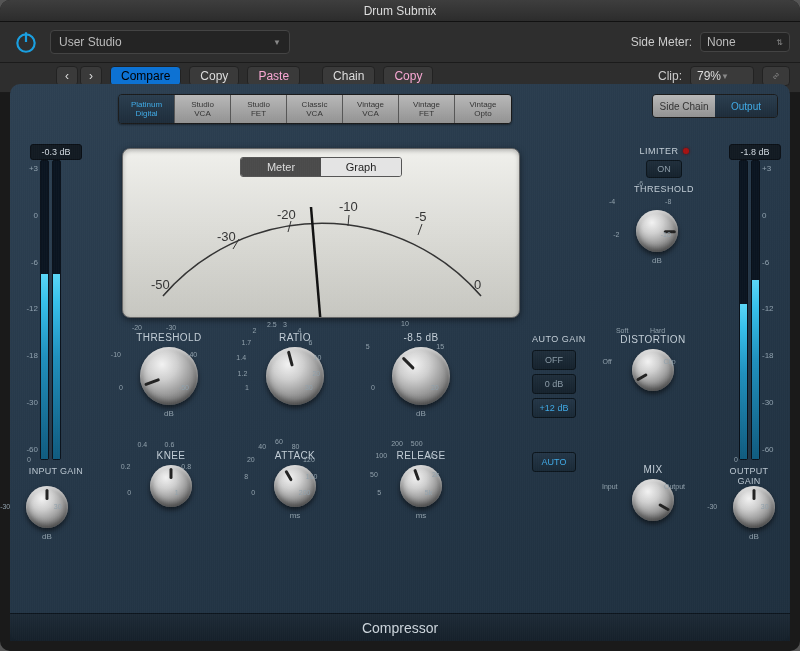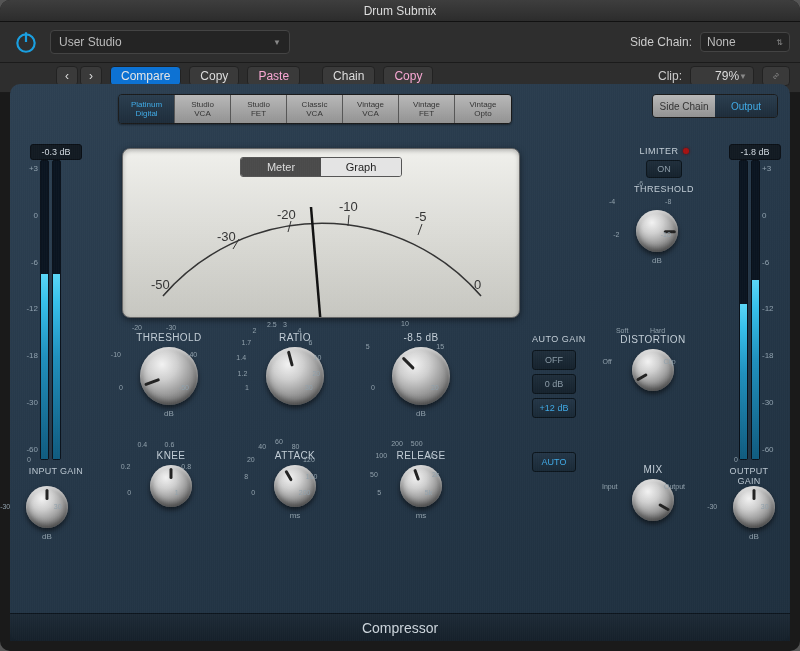--- a/index.html
+++ b/index.html
@@ -11,24 +11,24 @@
 
 
 .header { background: #2e2e2e; padding: 4px 10px; display: flex; align-items: center; gap: 8px; font-size: 12px; color: #ccc; border-bottom:1px solid #1b1b1b;}
 .power { width: 32px; height: 32px; color: #1a9fe0; display:flex; align-items:center; justify-content:center;}
 .preset { flex: 0 0 240px; height: 24px; background: #242424; border: 1px solid #444; border-radius: 4px; display:flex; align-items:center; padding: 0 8px; color:#bbb; justify-content:space-between;}
 .spacer { flex: 1; }
 .side-chain-select { width: 90px; height: 20px; background:#242424; border:1px solid #444; border-radius:4px; display:flex; align-items:center; padding:0 6px; justify-content:space-between; color:#bbb;}
 .hdr2 { padding: 3px 10px 6px 56px;}
 .btns { display:flex; gap:2px; }
 .pill { height: 20px; background: #3a3a3a; color:#ddd; border-radius: 4px; padding: 0 10px; font-size: 12px; display:flex; align-items:center; border:1px solid #222;}
-.pill.compare { background:#0d72d3; color:#e5e5e5;}
+.pill.compare { background:#0d72d3; color:#000000;}
 .pill.dim { color:#f9a8d4; }
 .navbtn { width: 22px; padding:0; justify-content:center;}
-.zoom { width: 64px; justify-content:flex-end; padding:0 6px;}
+.zoom { width: 64px; justify-content:flex-start; padding:0 6px;}
 .linkbtn { width:28px; justify-content:center;}
 
 
 .plugin { position:absolute; top: 84px; left: 10px; right: 10px; bottom: 10px; background: linear-gradient(160deg,#2d4052 0%,#253748 50%,#1e2f3e 100%); border-radius: 10px; color:#cbd6df;}
 .plugin::after { content:""; position:absolute; inset:0; background: repeating-linear-gradient(90deg, rgba(255,255,255,0.015) 0 1px, transparent 1px 2px); border-radius:10px; pointer-events:none;}
 
 
 .models { position:absolute; top:10px; left:108px; display:flex; border:1px solid #1a1a1a; border-radius:4px; overflow:hidden; box-shadow:0 1px 2px rgba(0,0,0,.4);}
 .model { width:56px; height:28px; background: linear-gradient(#b8b8b8,#929292); border-right:1px solid #555; font-size:8px; line-height:9px; color:#333; display:flex; flex-direction:column; justify-content:center; align-items:center;}
 .model:last-child{border-right:none;}
@@ -95,21 +95,21 @@
       <svg width="26" height="26" viewBox="0 0 24 24" fill="none" stroke="#1a9fe0" stroke-width="2">
           <circle cx="12" cy="13" r="8"></circle>
           <line x1="12" y1="3" x2="12" y2="12"></line>
         </svg>
     </div>
     <div class="preset">
       <span>User Studio</span>
       <span class="chev">▼</span>
     </div>
     <div class="spacer"></div>
-    <span>Side Chain:</span>
+    <span>Side Meter:</span>
     <div class="side-chain-select">
       <span>None</span>
       <span class="chev">⇅</span>
     </div>
   </div>
 
   <div class="header hdr2">
     <div class="btns">
       <div class="pill navbtn">‹</div>
       <div class="pill navbtn">›</div>

